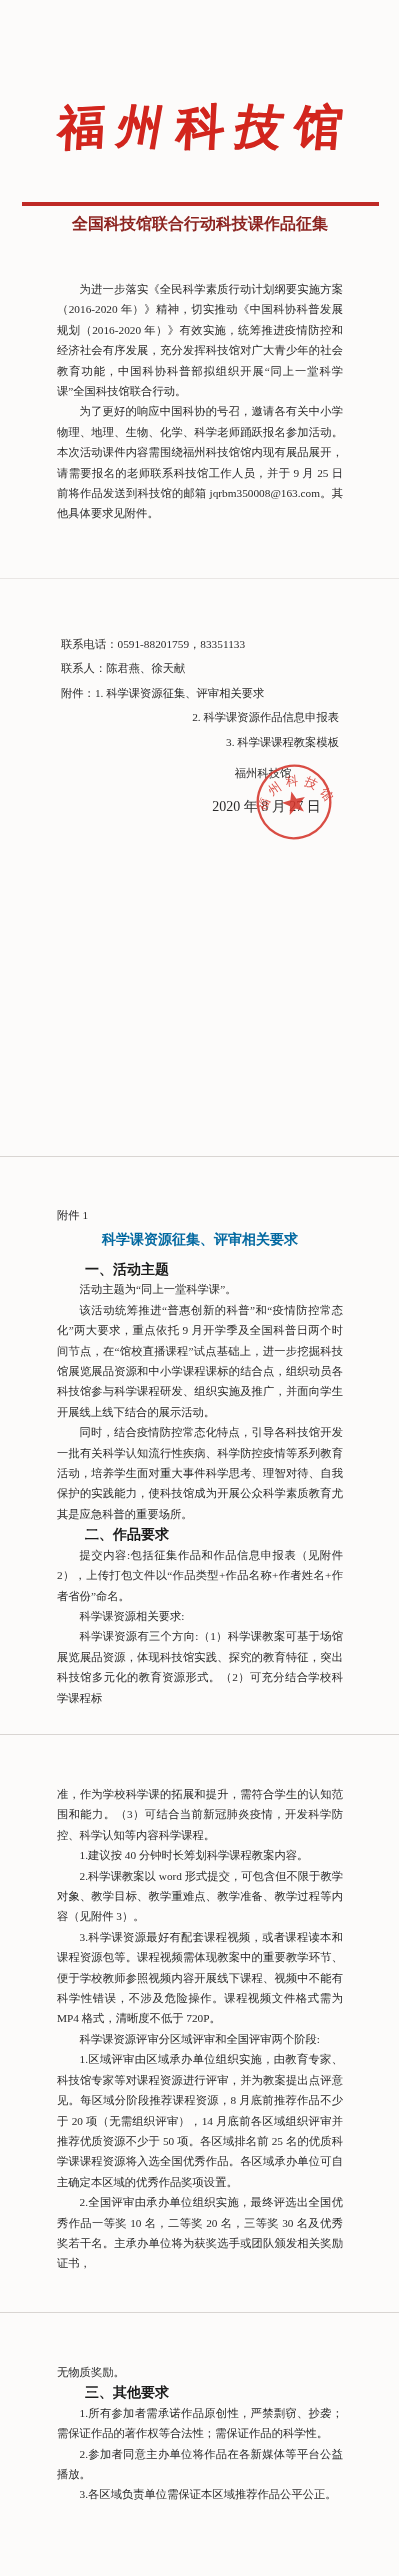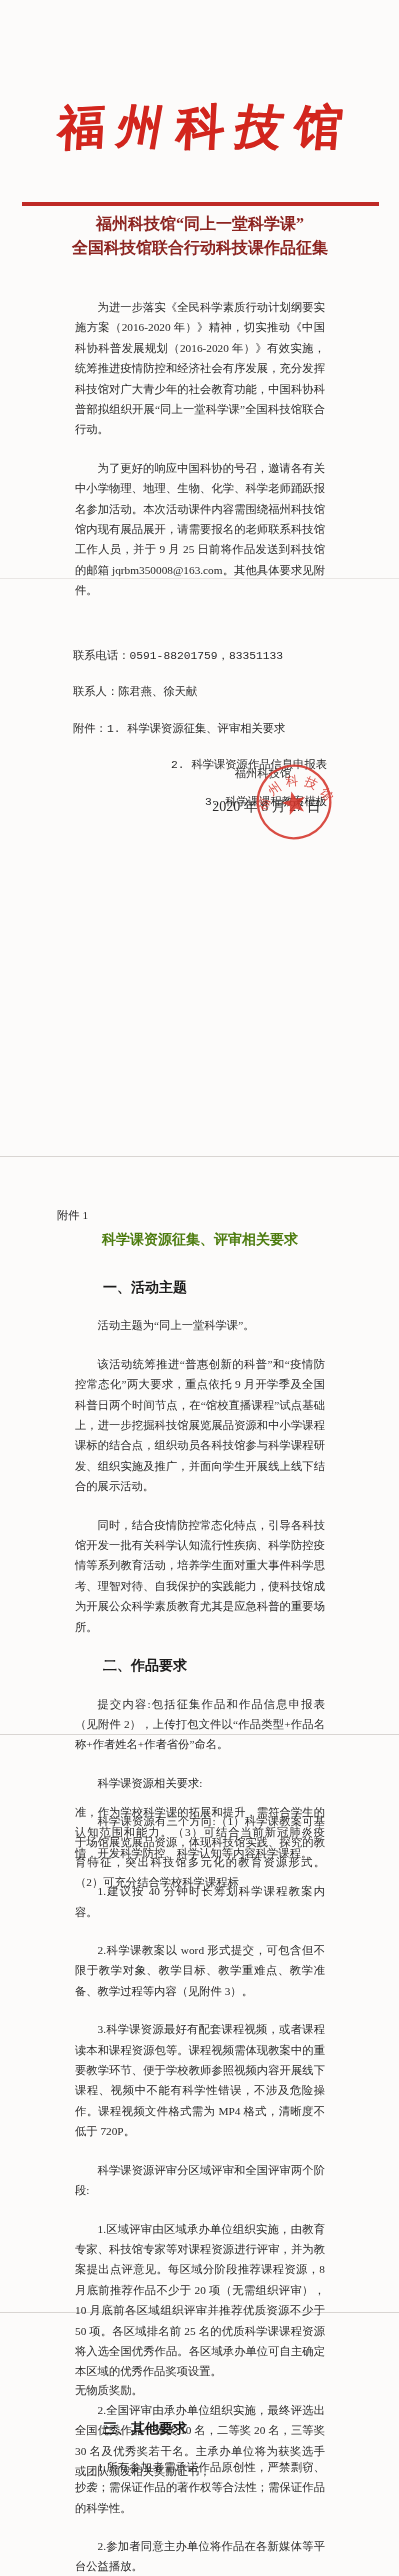--- a/index.html
+++ b/index.html
@@ -16,37 +16,37 @@
   .brand span:nth-child(3){transform:skewX(-5deg) rotate(-2deg) scale(1.03);}
   .brand span:nth-child(4){transform:skewX(-9deg) rotate(3deg);}
   .brand span:nth-child(5){transform:skewX(-6deg) rotate(-1deg) scale(1.02);}
 
   .redrule{position:absolute;top:202px;left:21.6px;width:357px;height:3.6px;background:#bf2a26;}
 
   .doc-title{position:absolute;top:212px;left:0;width:400px;text-align:center;
              font-size:16px;line-height:24px;font-weight:bold;color:#8c2420;}
 
   .flow{position:absolute;left:57px;width:286px;font-size:11.3px;line-height:20.4px;text-align:justify;}
-  .flow p{margin:18px;}
+  .flow p{margin:0;}
   .flow .p{text-indent:2em;}
   .flow .c{text-indent:0;}
   .flow .h{text-indent:2em;font-weight:bold;color:#1c1c1c;font-family:"Liberation Sans",sans-serif;font-size:14px;}
 
   .contact{position:absolute;top:630px;left:57px;width:286px;font-size:11.3px;line-height:20.4px;}
-  .contact div{margin:16px;font-family:Liberation Mono, monospace;}
+  .contact div{margin:4px;}
   .contact .att-item{padding-left:3.05em;text-align:right;}
 
   .sig-name{position:absolute;top:766px;left:165px;width:196px;text-align:center;font-size:11.3px;}
   .sig-date{position:absolute;top:798px;left:166px;width:201px;text-align:center;font-size:14px;}
 
   .stamp{position:absolute;top:758px;left:250px;width:88px;height:88px;}
 
   .att-label{position:absolute;left:57px;font-size:11.3px;}
   .att-title{position:absolute;left:0;width:400px;text-align:center;font-weight:bold;font-size:14px;
-             font-family:"Liberation Sans",sans-serif;color:#4d7c0f;}
+             font-family:"Liberation Sans",sans-serif;color:#0369a1;}
 </style>
 </head>
 <body>
 
 <div id="shot">
 
   <div class="pageline faint" style="top:578px"></div>
   <div class="pageline" style="top:1156px"></div>
   <div class="pageline" style="top:1734px"></div>
   <div class="pageline" style="top:2312px"></div>
@@ -54,21 +54,20 @@
   <div class="brand">
     <span>福</span>
     <span>州</span>
     <span>科</span>
     <span>技</span>
     <span>馆</span>
   </div>
   <div class="redrule"></div>
 
   <div class="doc-title">
-    <div>福州科技馆“同上一堂科学课”</div>
     <div>全国科技馆联合行动科技课作品征集</div>
   </div>
 
   <div class="flow" style="top:279px">
     <p class="p">为进一步落实《全民科学素质行动计划纲要实施方案（2016-2020 年）》精神，切实推动《中国科协科普发展规划（2016-2020 年）》有效实施，统筹推进疫情防控和经济社会有序发展，充分发挥科技馆对广大青少年的社会教育功能，中国科协科普部拟组织开展“同上一堂科学课”全国科技馆联合行动。</p>
     <p class="p">为了更好的响应中国科协的号召，邀请各有关中小学物理、地理、生物、化学、科学老师踊跃报名参加活动。本次活动课件内容需围绕福州科技馆馆内现有展品展开，请需要报名的老师联系科技馆工作人员，并于 9 月 25 日前将作品发送到科技馆的邮箱 jqrbm350008@163.com。其他具体要求见附件。</p>
   </div>
 
   <div class="contact">
     <div>联系电话：0591-88201759，83351133</div>
@@ -107,21 +106,21 @@
     <p class="p">科学课资源相关要求:</p>
     <p class="p">科学课资源有三个方向:（1）科学课教案可基于场馆展览展品资源，体现科技馆实践、探究的教育特征，突出科技馆多元化的教育资源形式。（2）可充分结合学校科学课程标</p>
   </div>
 
   <div class="flow" style="top:1784px">
     <p class="c">准，作为学校科学课的拓展和提升，需符合学生的认知范围和能力。（3）可结合当前新冠肺炎疫情，开发科学防控、科学认知等内容科学课程。</p>
     <p class="p">1.建议按 40 分钟时长筹划科学课程教案内容。</p>
     <p class="p">2.科学课教案以 word 形式提交，可包含但不限于教学对象、教学目标、教学重难点、教学准备、教学过程等内容（见附件 3）。</p>
     <p class="p">3.科学课资源最好有配套课程视频，或者课程读本和课程资源包等。课程视频需体现教案中的重要教学环节、便于学校教师参照视频内容开展线下课程、视频中不能有科学性错误，不涉及危险操作。课程视频文件格式需为 MP4 格式，清晰度不低于 720P。</p>
     <p class="p">科学课资源评审分区域评审和全国评审两个阶段:</p>
-    <p class="p">1.区域评审由区域承办单位组织实施，由教育专家、科技馆专家等对课程资源进行评审，并为教案提出点评意见。每区域分阶段推荐课程资源，8 月底前推荐作品不少于 20 项（无需组织评审），10 月底前各区域组织评审并推荐优质资源不少于 50 项。各区域排名前 25 名的优质科学课课程资源将入选全国优秀作品。各区域承办单位可自主确定本区域的优秀作品奖项设置。</p>
+    <p class="p">1.区域评审由区域承办单位组织实施，由教育专家、科技馆专家等对课程资源进行评审，并为教案提出点评意见。每区域分阶段推荐课程资源，8 月底前推荐作品不少于 20 项（无需组织评审），14 月底前各区域组织评审并推荐优质资源不少于 50 项。各区域排名前 25 名的优质科学课课程资源将入选全国优秀作品。各区域承办单位可自主确定本区域的优秀作品奖项设置。</p>
     <p class="p">2.全国评审由承办单位组织实施，最终评选出全国优秀作品一等奖 10 名，二等奖 20 名，三等奖 30 名及优秀奖若干名。主承办单位将为获奖选手或团队颁发相关奖励证书，</p>
   </div>
 
   <div class="flow" style="top:2362px">
     <p class="c">无物质奖励。</p>
     <p class="h">三、其他要求</p>
     <p class="p">1.所有参加者需承诺作品原创性，严禁剽窃、抄袭；需保证作品的著作权等合法性；需保证作品的科学性。</p>
     <p class="p">2.参加者同意主办单位将作品在各新媒体等平台公益播放。</p>
     <p class="p">3.各区域负责单位需保证本区域推荐作品公平公正。</p>
   </div>

